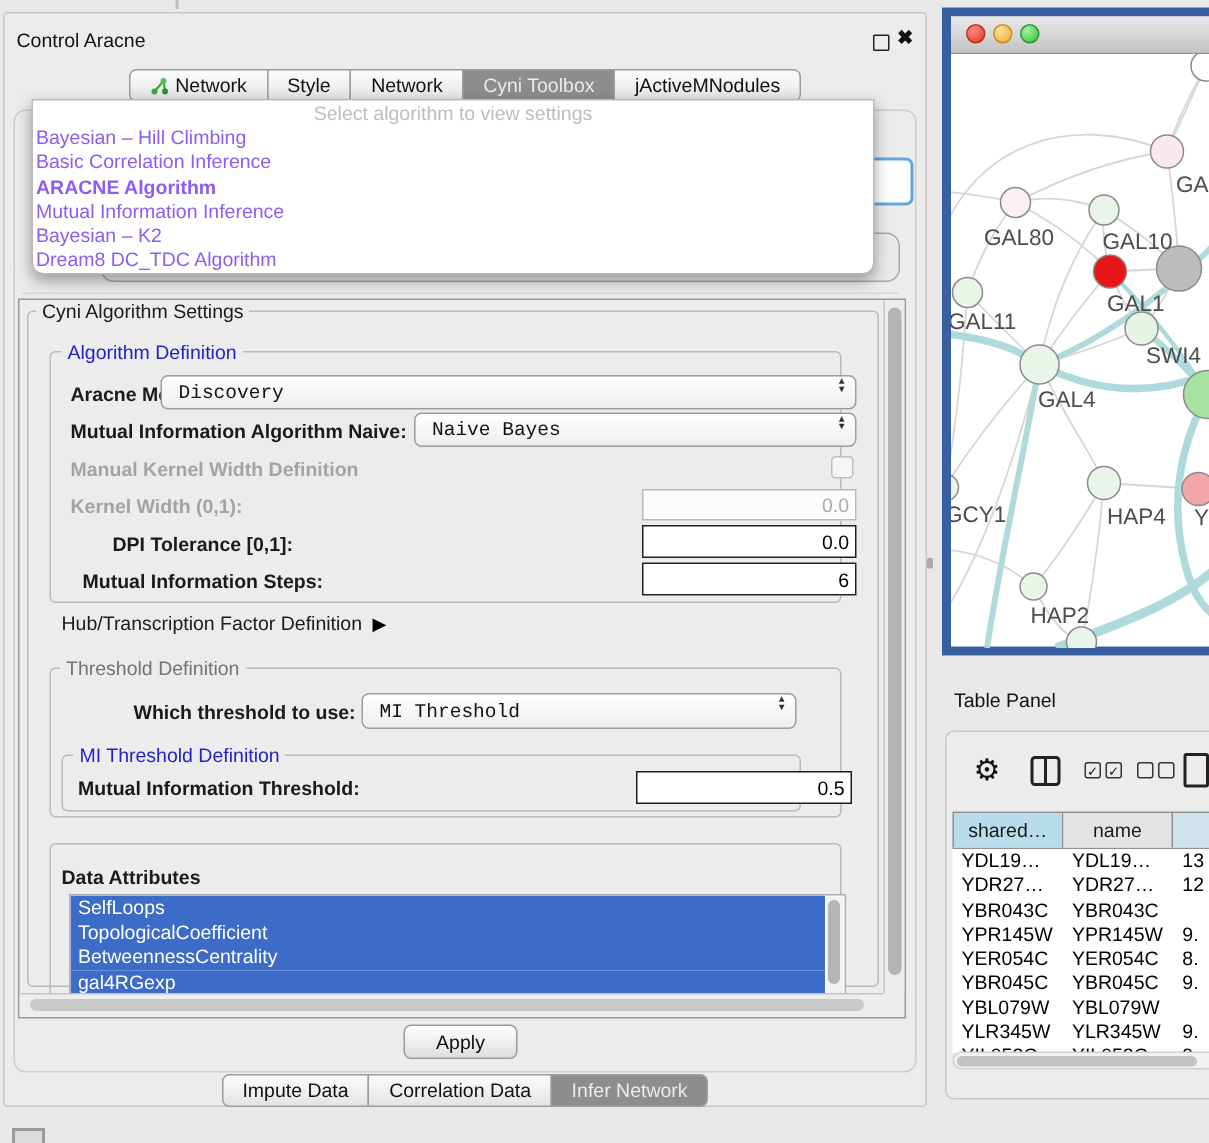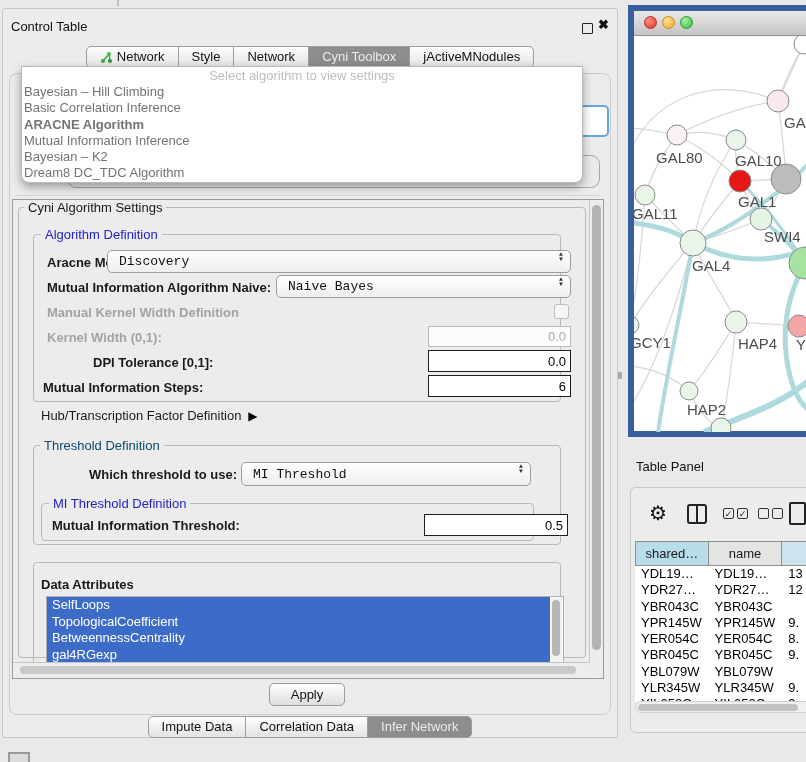--- a/index.html
+++ b/index.html
@@ -43,30 +43,30 @@
   .blue-sliver{left:566px;top:96px;width:36px;height:28px;background:#fff;border:2px solid #64a6dd;border-radius:5px;z-index:2;}
   .faint-line{left:12px;top:186px;width:584px;height:1px;background:#d6d6d6;z-index:1;}
 
   
   .popup{
     left:18px;top:57px;width:560px;height:115px;background:#fff;
     border:1px solid #b9b9b9;border-radius:0 0 8px 8px;
     box-shadow:0 4px 10px rgba(0,0,0,0.35);z-index:10;overflow:hidden;
   }
   .popup-placeholder{height:17px;line-height:17px;text-align:center;color:#bdbdbd;font-size:13px;}
-  .popup-item{height:16.3px;line-height:16.3px;font-size:13px;color:#737373;padding-left:2px;}
+  .popup-item{height:16.3px;line-height:16.3px;font-size:13px;color:#8b5cf6;padding-left:2px;}
   .popup-item.bold{font-weight:bold;}
 
   
   .scrollpane{left:9px;top:190px;width:590px;height:478px;border:1px solid #9a9a9a;background:#ececec;overflow:hidden;}
   .group{position:absolute;border:1px solid #b9b9b9;border-radius:4px;}
   .grouplab{position:absolute;background:#ececec;padding:0 4px;font-size:13px;white-space:nowrap;z-index:3;}
   .t-black{color:#1a1a1a;}
   .t-blue{color:#2222cc;}
-  .t-green{color:#0c4a6e;}
+  .t-green{color:#737373;}
   .lbl{position:absolute;font-size:13px;font-weight:bold;color:#1a1a1a;white-space:nowrap;}
   .lbl.plain{font-weight:normal;}
   .lbl.dis{color:#a3a3a3;}
   .combo{
     position:absolute;background:linear-gradient(#ffffff,#eeeeee);
     border:1px solid #9d9d9d;border-radius:5px;font-size:13px;color:#111;
     display:flex;align-items:center;padding-left:11px;box-sizing:border-box;font-family:Liberation Mono, monospace;
   }
   .combo .arrows{position:absolute;right:7px;top:1px;font-size:6.5px;line-height:5px;color:#333;text-align:center;}
   .field{
@@ -143,21 +143,21 @@
 
   
   .bl-icon{left:8px;top:752px;width:18px;height:12px;border:2px solid #9a9a9a;border-bottom:none;background:#dcdcdc;}
 </style>
 </head>
 <body>
 
 <div class="abs top-notch"></div>
 
 <div class="abs" id="control-panel">
-  <div class="abs cp-title">Control Table</div>
+  <div class="abs cp-title">Control Aracne</div>
   <div class="abs win-float"></div>
   <div class="abs win-close">✖</div>
 
   <div class="abs tabbar">
     <div class="tab">
       <svg width="13" height="13" viewBox="0 0 13 13">
         <line x1="3" y1="10" x2="9" y2="3" stroke="#3aa63a" stroke-width="1.4"></line>
         <line x1="9" y1="3" x2="10" y2="10" stroke="#3aa63a" stroke-width="1.4"></line>
         <circle cx="3" cy="10" r="2" fill="#3aa63a"></circle>
         <circle cx="9" cy="3" r="2" fill="#49c24f"></circle>
@@ -216,24 +216,24 @@
       <span>Naive Bayes</span>
       <span class="arrows">▲<br>▼</span>
     </div>
 
     <div class="lbl dis" style="left:34px;top:105px;">Manual Kernel Width Definition</div>
     <div class="cb" style="left:541px;top:104px;"></div>
 
     <div class="lbl dis" style="left:34px;top:130px;">Kernel Width (0,1):</div>
     <input class="field disabled" style="left: 415px; top: 126px; width: 143px; height: 21px;" value="0.0">
 
-    <div class="lbl" style="left:52px;top:155px;padding-left:28px;">DPI Tolerance [0,1]:</div>
+    <div class="lbl" style="left:34px;top:155px;padding-left:28px;">DPI Tolerance [0,1]:</div>
     <input class="field" style="left: 415px; top: 150px; width: 143px; height: 22px;" value="0.0">
 
-    <div class="lbl" style="left:30px;top:180px;">Mutual Information Steps:</div>
+    <div class="lbl" style="left:42px;top:180px;">Mutual Information Steps:</div>
     <input class="field" style="left: 415px; top: 175px; width: 143px; height: 22px;" value="6">
 
     <div class="lbl plain" style="left:28px;top:208px;">
       <span>Hub/Transcription Factor Definition</span>
       <span class="tri">&nbsp;▶</span>
     </div>
 
     <div class="group" style="left:20px;top:245px;width:526px;height:98px;"></div>
     <div class="grouplab t-green" style="left:27px;top:238px;">Threshold Definition</div>
 

